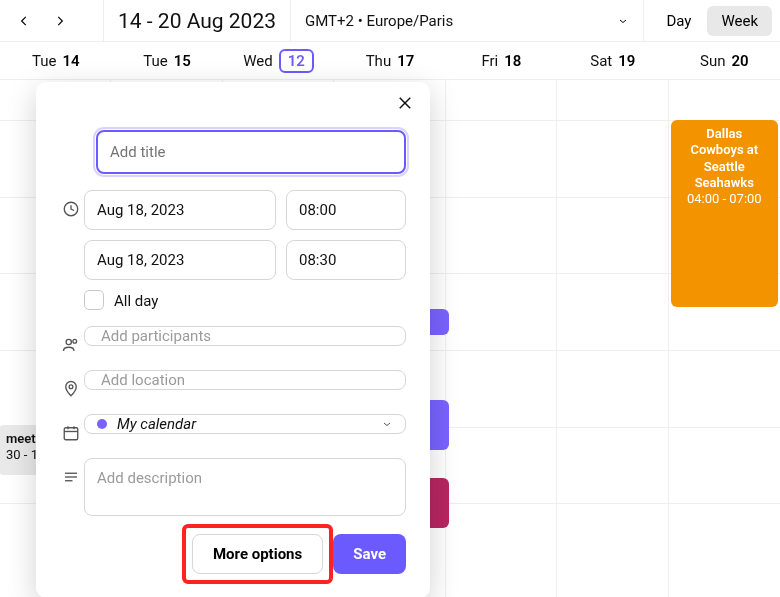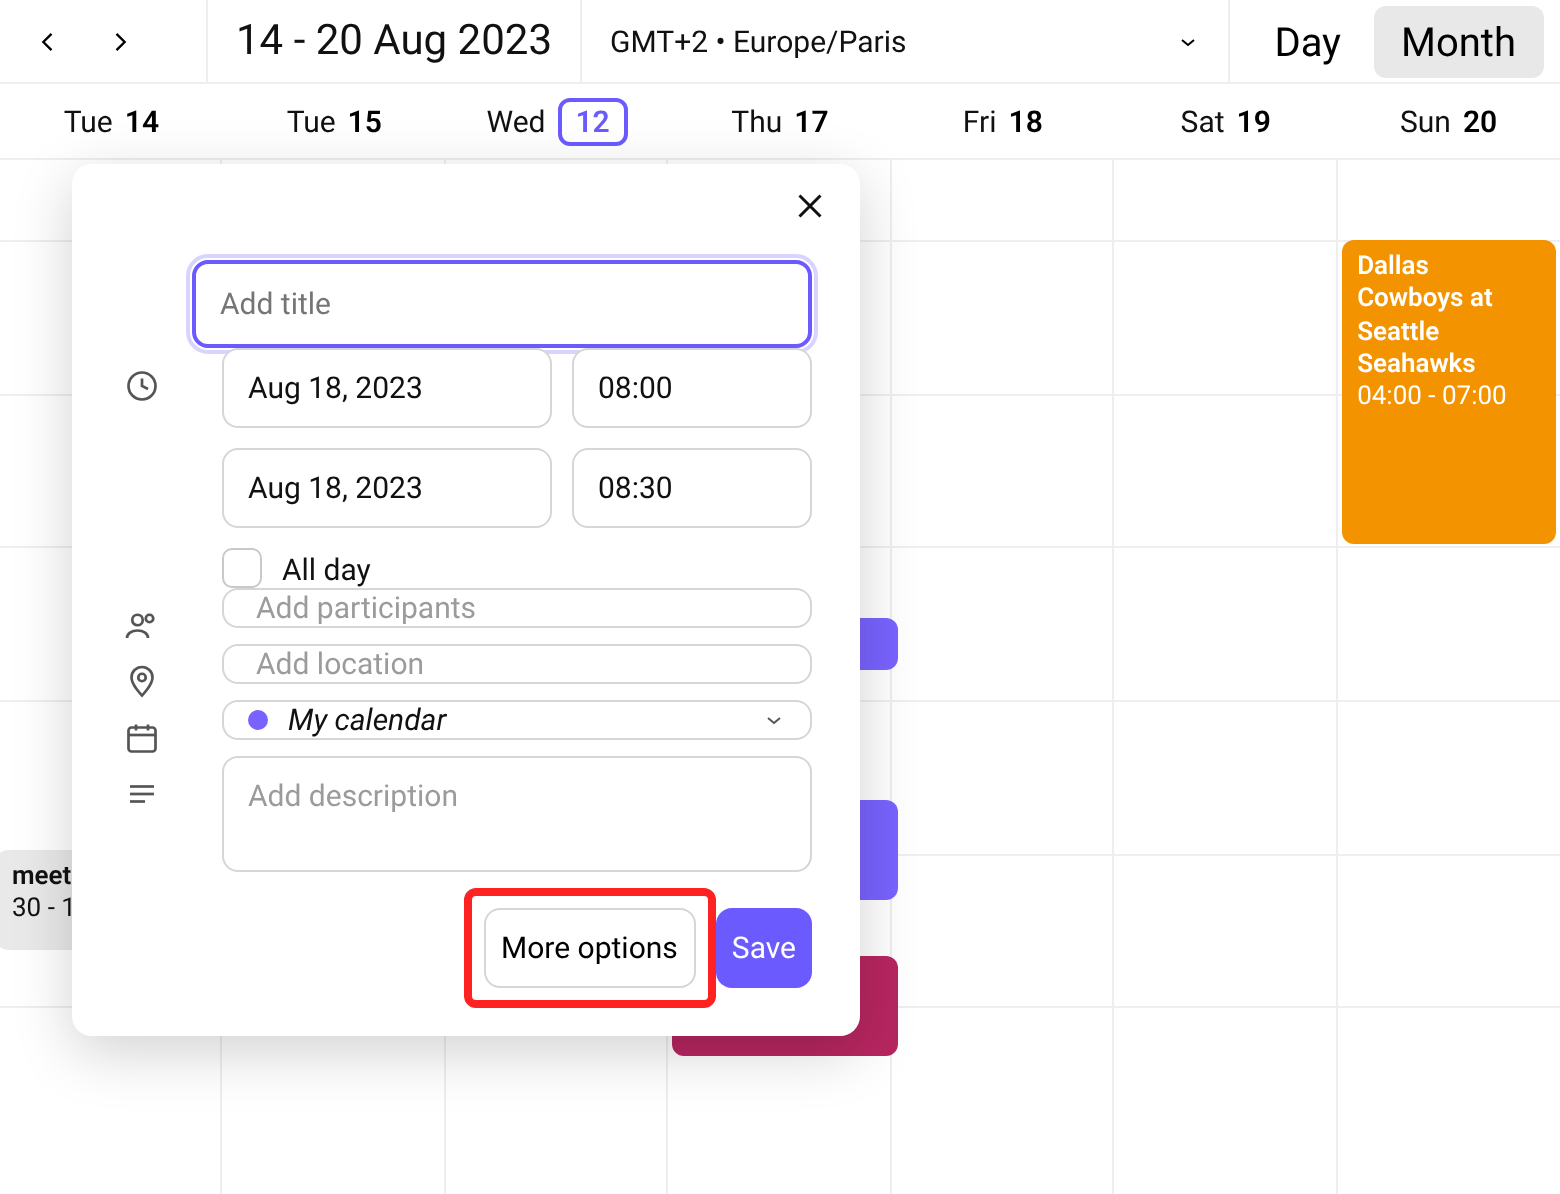--- a/index.html
+++ b/index.html
@@ -7,71 +7,71 @@
 
   
   .topbar { display: flex; align-items: center; height: 42px; border-bottom: 1px solid #eee; }
   .nav-arrows { display: flex; align-items: center; gap: 4px; padding: 0 8px; border-right: 1px solid #eee; height: 100%; width: 104px;}
   .arrow-btn { width: 32px; height: 32px; display:flex; align-items:center; justify-content:center; border-radius:6px; cursor:pointer; }
   .arrow-btn svg { width:14px; height:14px; stroke:#000; stroke-width:2; fill:none; }
   .date-range { padding: 0 14px; font-size: 21px; color:#111; border-right:1px solid #eee; height:100%; display:flex; align-items:center; }
   .tz { padding: 0 14px; font-size:15px; color:#111; flex:1; display:flex; align-items:center; justify-content:space-between; border-right:1px solid #eee; height:100%; }
   .tz-chevron svg{ width:12px;height:12px;stroke:#000;stroke-width:2;fill:none;}
   .view-switch { display:flex; align-items:center; gap:2px; padding:0 8px; height:100%; }
-  .view-btn { padding:6px 14px; border-radius:6px; font-size:20px; cursor:pointer; }
+  .view-btn { padding:6px 14px; border-radius:6px; font-size:15px; cursor:pointer; }
   .view-btn.active { background:#e8e8e8; }
 
   
   .days { display:grid; grid-template-columns: repeat(7, 1fr); height:38px; border-bottom:1px solid #eee;}
   .day { display:flex; align-items:center; justify-content:center; gap:6px; font-size:15px;}
   .day .dow { color:#111; }
   .day .num { font-weight:600; }
   .day.today .num { border:2px solid #6b5bff; border-radius:6px; padding:1px 7px; color:#6b5bff;}
 
   
   .grid { position:relative; display:grid; grid-template-columns: repeat(7, 1fr); height: 520px; }
   .col { border-right:1px solid #eee; position:relative; }
   .col:last-child{border-right:none;}
   .hline { position:absolute; left:0; right:0; border-top:1px solid #eee;}
   .h0{top:40px;} .h1{top:117px;} .h2{top:193px;} .h3{top:270px;} .h4{top:347px;} .h5{top:423px;}
 
   .ev { position:absolute; left:2px; right:2px; border-radius:6px; padding:6px 8px; font-size:13px; color:#fff; line-height:1.25; }
   .ev .t { font-weight:600; }
-  .ev.orange{ background:#f39300; top:40px; height:152px; }
+  .ev.orange{ background:#f39300; top:40px; height:187px;text-align:center; }
   .ev.purple-small{ background:#7963ff; top:229px; height:26px; right:-4px; border-radius:6px; display:flex; align-items:center;}
   .ev.purple-med{ background:#7963ff; top:320px; height:50px; right:-4px;}
   .ev.maroon{ background:#b72660; top:398px; height:50px; right:-4px;}
   .ev.gray{ background:#e9e9e9; color:#111; top:345px; height:50px; left:-2px; right:auto; width:56px;}
 
   
   .popup {
     position:absolute; left:36px; top:82px; width:394px; background:#fff;
     border-radius:10px; box-shadow:0 8px 30px rgba(0,0,0,0.18); padding:18px 24px 24px 24px;
   }
   .close { position:absolute; top:12px; right:16px; cursor:pointer; }
   .close svg{ width:18px; height:18px; stroke:#111; stroke-width:2; fill:none;}
   .title-input { margin-top:30px; width:calc(100% - 36px); margin-left:36px; height:44px; border:2px solid #6b5bff; border-radius:8px; padding:0 12px; font-size:15px; outline:2px solid #d9d4ff; outline-offset:1px;}
-  .row { display:flex; align-items:flex-start; gap:29px; }
+  .row { display:flex; align-items:flex-start; gap:2px; margin-top:16px;}
   .row .icon { width:22px; display:flex; justify-content:center; padding-top:10px;}
   .row .icon svg{ width:18px; height:18px; stroke:#555; stroke-width:1.8; fill:none;}
   .row .body { flex:1; display:flex; flex-direction:column; gap:10px;}
   .pair { display:flex; gap:10px;}
   .field { flex:1; height:40px; border:1px solid #d6d6d6; border-radius:8px; padding:0 12px; font-size:15px; display:flex; align-items:center; color:#111; background:#fff;}
   .field.small{ flex:0 0 120px;}
   input.field{ color:#111;padding-left:16px;}
   input.field::placeholder{ color:#9b9b9b;}
   .allday { display:flex; align-items:flex-end; gap:10px; font-size:15px; color:#111; }
   .chk { width:20px; height:20px; border:1px solid #c9c9c9; border-radius:5px;}
   .select { display:flex; align-items:center; justify-content:space-between;}
   .dot{ width:10px;height:10px;border-radius:50%; background:#7963ff; margin-right:10px; display:inline-block;}
   .select .label{ display:flex; align-items:center;font-style:italic;}
   .desc { height:58px; resize:none; border:1px solid #d6d6d6; border-radius:8px; padding:10px 12px; font-size:15px; font-family:inherit; width:100%;}
   .desc::placeholder{color:#9b9b9b;}
   .actions { display:flex; justify-content:flex-end; gap:10px; margin-top:18px;}
-  .btn { height:40px; padding:0 8px; border-radius:8px; font-size:15px; cursor:pointer; display:flex; align-items:center; border:1px solid #d6d6d6; background:#fff;}
+  .btn { height:40px; padding:0 20px; border-radius:8px; font-size:15px; cursor:pointer; display:flex; align-items:center; border:1px solid #d6d6d6; background:#fff;font-weight:bold;}
   .btn.primary{ background:#6b5bff; color:#fff; border:none;}
   .highlight-more{ position:absolute; border:4px solid #f22; border-radius:6px; pointer-events:none;}
 </style>
 </head>
 <body>
 
 <div class="topbar">
   <div class="nav-arrows">
     <div class="arrow-btn">
         <svg viewBox="0 0 24 24">
@@ -86,21 +86,21 @@
   </div>
   <div class="date-range">14 - 20 Aug 2023</div>
   <div class="tz">
     <span>GMT+2 • Europe/Paris</span>
     <span class="tz-chevron"><svg viewBox="0 0 24 24">
           <polyline points="6 12 12 17 18 12"></polyline>
         </svg></span>
   </div>
   <div class="view-switch">
     <div class="view-btn">Day</div>
-    <div class="view-btn active">Month</div>
+    <div class="view-btn active">Week</div>
   </div>
 </div>
 
 <div class="days">
   <div class="day">
       <span class="dow">Tue</span>
       <span class="num">14</span>
     </div>
   <div class="day">
       <span class="dow">Tue</span>

